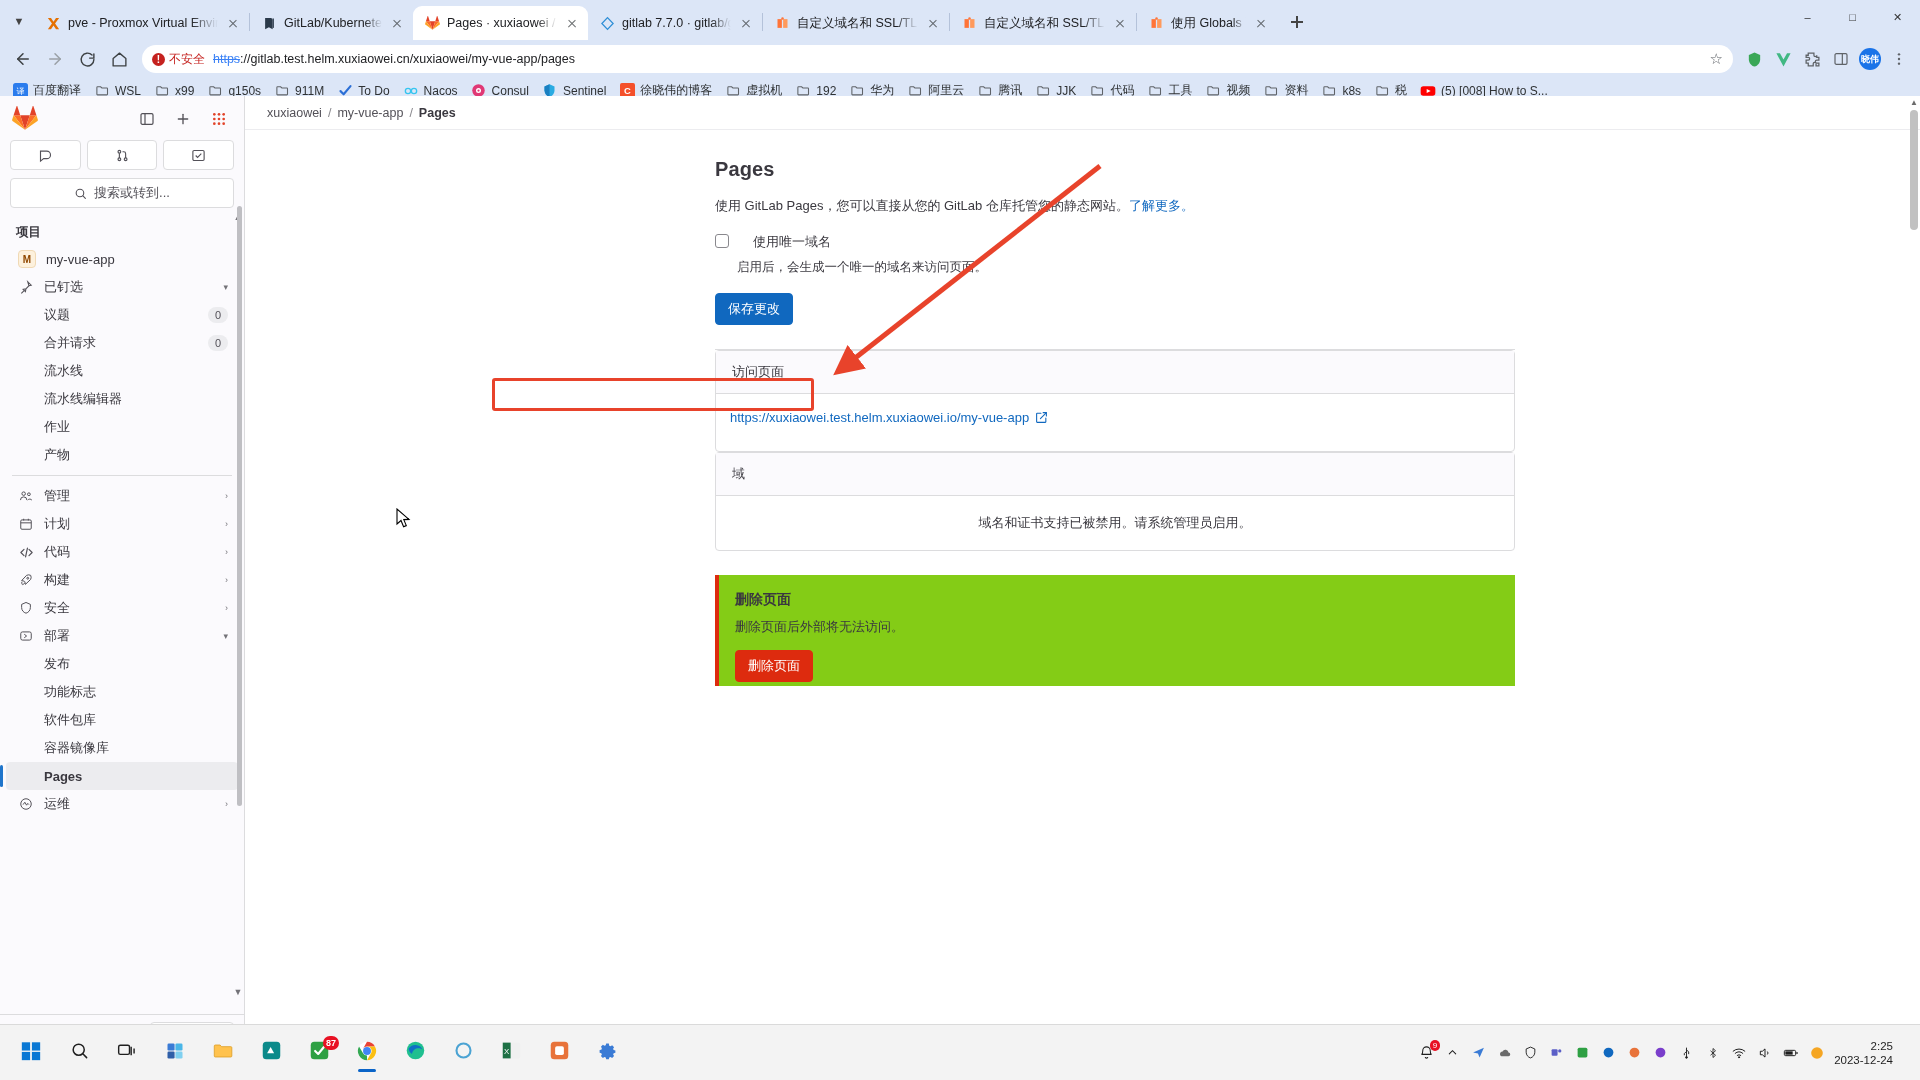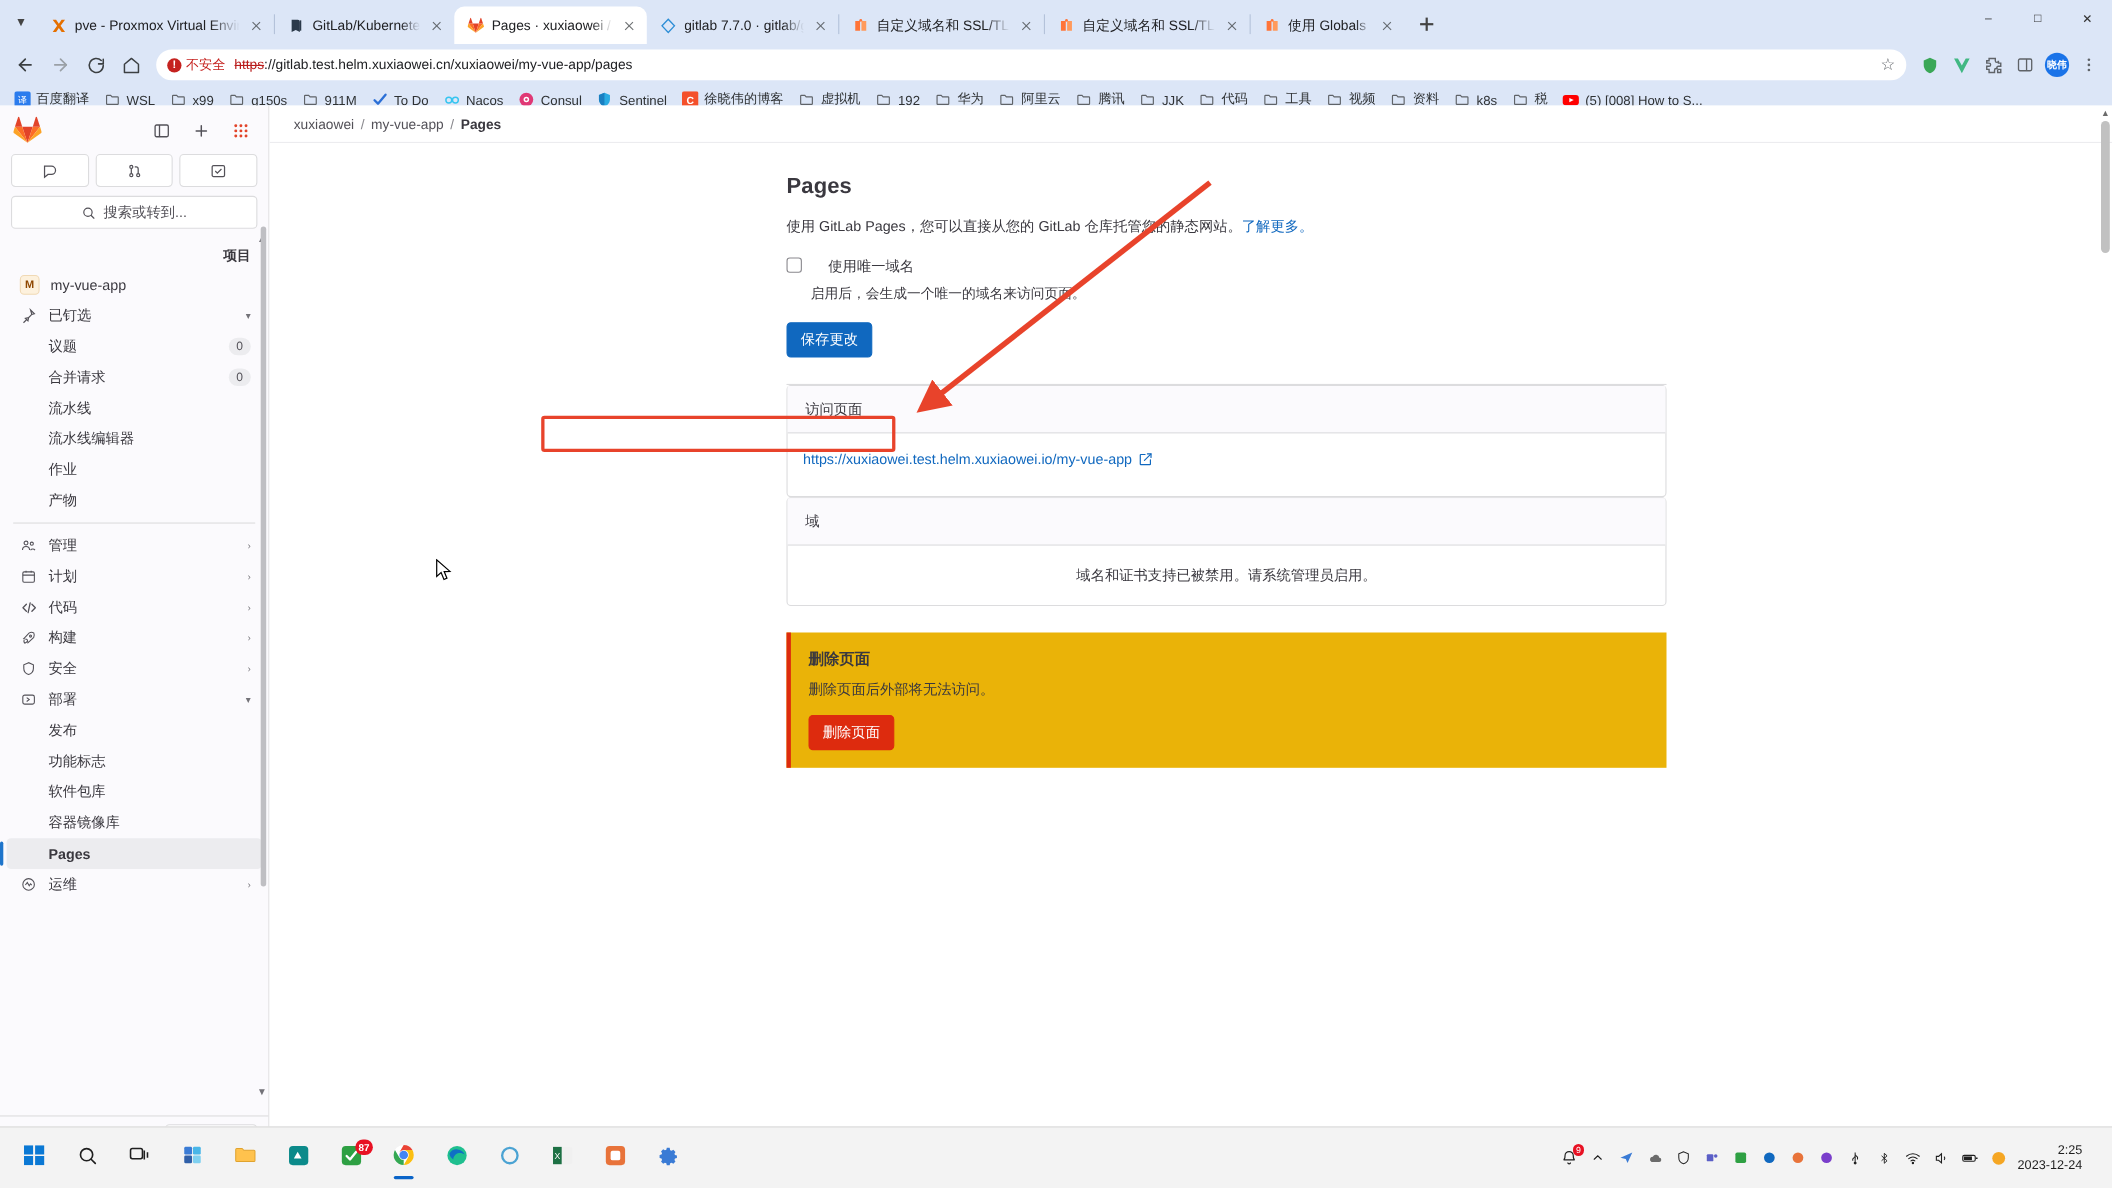--- a/index.html
+++ b/index.html
@@ -57,21 +57,21 @@
     flex: 1 1 auto; height: 28px; background:#fff; border-radius: 14px;
     display: flex; align-items: center; padding: 0 10px; gap: 8px;
     margin: 0 6px; font-size: 12.5px;
   }
   .notsecure { display:flex; align-items:center; gap:4px; color:#c5221f; font-size:12px; white-space:nowrap; }
   .notsecure .badge {
     width: 13px; height:13px; border-radius:50%; background:#c5221f; color:#fff;
     font-size: 10px; line-height:13px; text-align:center; font-weight: 700;
   }
   .url { color: #202124; white-space: nowrap; overflow: hidden; flex: 1 1 auto; }
-  .url .strike { text-decoration: line-through; color:#b91c1c; }
+  .url .strike { text-decoration: line-through; color:#3b82f6; }
   .tb-icons { display:flex; align-items:center; gap: 3px; }
   .tb-icon { width: 26px; height: 26px; display:flex; align-items:center; justify-content:center;font-family:Liberation Serif, serif; }
   .avatar-pill {
     width: 22px; height: 22px; border-radius: 50%; background:#1a73e8; color:#fff;
     font-size: 9px; display:flex; align-items:center; justify-content:center; font-weight:600;
   }
 
   .bookmarks { height: 25px; display:flex; align-items:center; gap: 1px; padding: 0 6px; background:#dce6f7; overflow:hidden; }
   .bm { display:flex; align-items:center; gap:5px; padding: 2px 6px; border-radius: 5px; font-size: 12px; color:#2f3234; white-space:nowrap; }
   .bm .bmico { width: 16px; height: 16px; display:flex; align-items:center; justify-content:center; flex:0 0 16px; }
@@ -90,21 +90,21 @@
   .gl-quick { display:flex; gap: 6px; padding: 2px 10px 6px; }
   .gl-quick .qb {
     flex: 1 1 0; height: 30px; border: 1px solid #dcdcde; border-radius: 4px; background:#fff;
     display:flex; align-items:center; justify-content:center; color:#535158;
   }
   .gl-search {
     margin: 2px 10px 8px; height: 30px; border:1px solid #dcdcde; border-radius:4px; background:#fff;
     display:flex; align-items:center; justify-content:center; gap:7px; color:#535158; font-size:13px;
   }
   .gl-nav { flex:1 1 auto; overflow: hidden; padding-bottom: 6px; position: relative; }
-  .gl-section-label { font-size: 12.5px; font-weight: 700; color:#3a383f; padding: 8px 16px 4px; text-align: right; }
+  .gl-section-label { font-size: 12.5px; font-weight: 700; color:#3a383f; padding: 8px 16px 4px; }
   .gl-item {
     display:flex; align-items:center; gap: 10px; height: 28px; padding: 0 10px 0 12px;
     font-size: 13px; color:#3a383f; position: relative; border-radius: 4px; margin: 0 6px;
   }
   .gl-item .gi { width: 16px; height: 16px; flex: 0 0 16px; display:flex; align-items:center; justify-content:center; color:#535158; }
   .gl-item .glabel { flex: 1 1 auto; white-space: nowrap; overflow: hidden; }
   .gl-item.sub { padding-left: 38px; }
   .gl-item.active { background:#ececef; font-weight:600; }
   .gl-item.active::before {
     content:''; position:absolute; left:-6px; top:3px; bottom:3px; width:3px; background:#1f75cb; border-radius:2px;
@@ -154,22 +154,22 @@
   .hr { height:1px; background:#dcdcde; margin: 24px 0 0 0; }
   .card { border:1px solid #dcdcde; border-radius: 4px; background:#fff; }
   .card-head { background:#fbfafd; border-bottom:1px solid #dcdcde; padding: 12px 16px; font-size: 13px; color:#3a383f; }
   .card-body { padding: 18px 16px; font-size: 13px; color:#3a383f; }
   .card-body.center { text-align:center; }
   .pages-link { color:#1068bf; text-decoration:none; font-size: 13px; display:inline-flex; align-items:center; gap:6px; }
   .highlight-box {
     position:absolute; border: 3px solid #e8432b; border-radius: 3px;
   }
   .danger {
-    margin-top: 24px; border-left: 4px solid #dd2b0e; background:#eab308;
-    padding: 16px 16px 16px 16px;
+    margin-top: 24px; border-left: 4px solid #dd2b0e; background:#84cc16;
+    padding: 16px 16px 4px 16px;
   }
   .danger h3 { font-size: 14px; color:#3a383f; font-weight:700; }
   .danger p { font-size: 13px; color:#3a383f; margin-top: 9px; }
   .btn-danger {
     margin-top: 14px; background:#dd2b0e; color:#fff; border:1px solid #dd2b0e;
     border-radius:4px; font-size:13px; padding: 6px 12px; display:inline-block;
   }
   .vscroll { position:absolute; right: 2px; top: 2px; width: 8px; height: 120px; background:#c1c1c1; border-radius:4px; }
   .vscroll-arrow { position:absolute; right: 1px; width: 10px; height: 10px; color:#6b6b6b; font-size:8px; text-align:center;}
 

